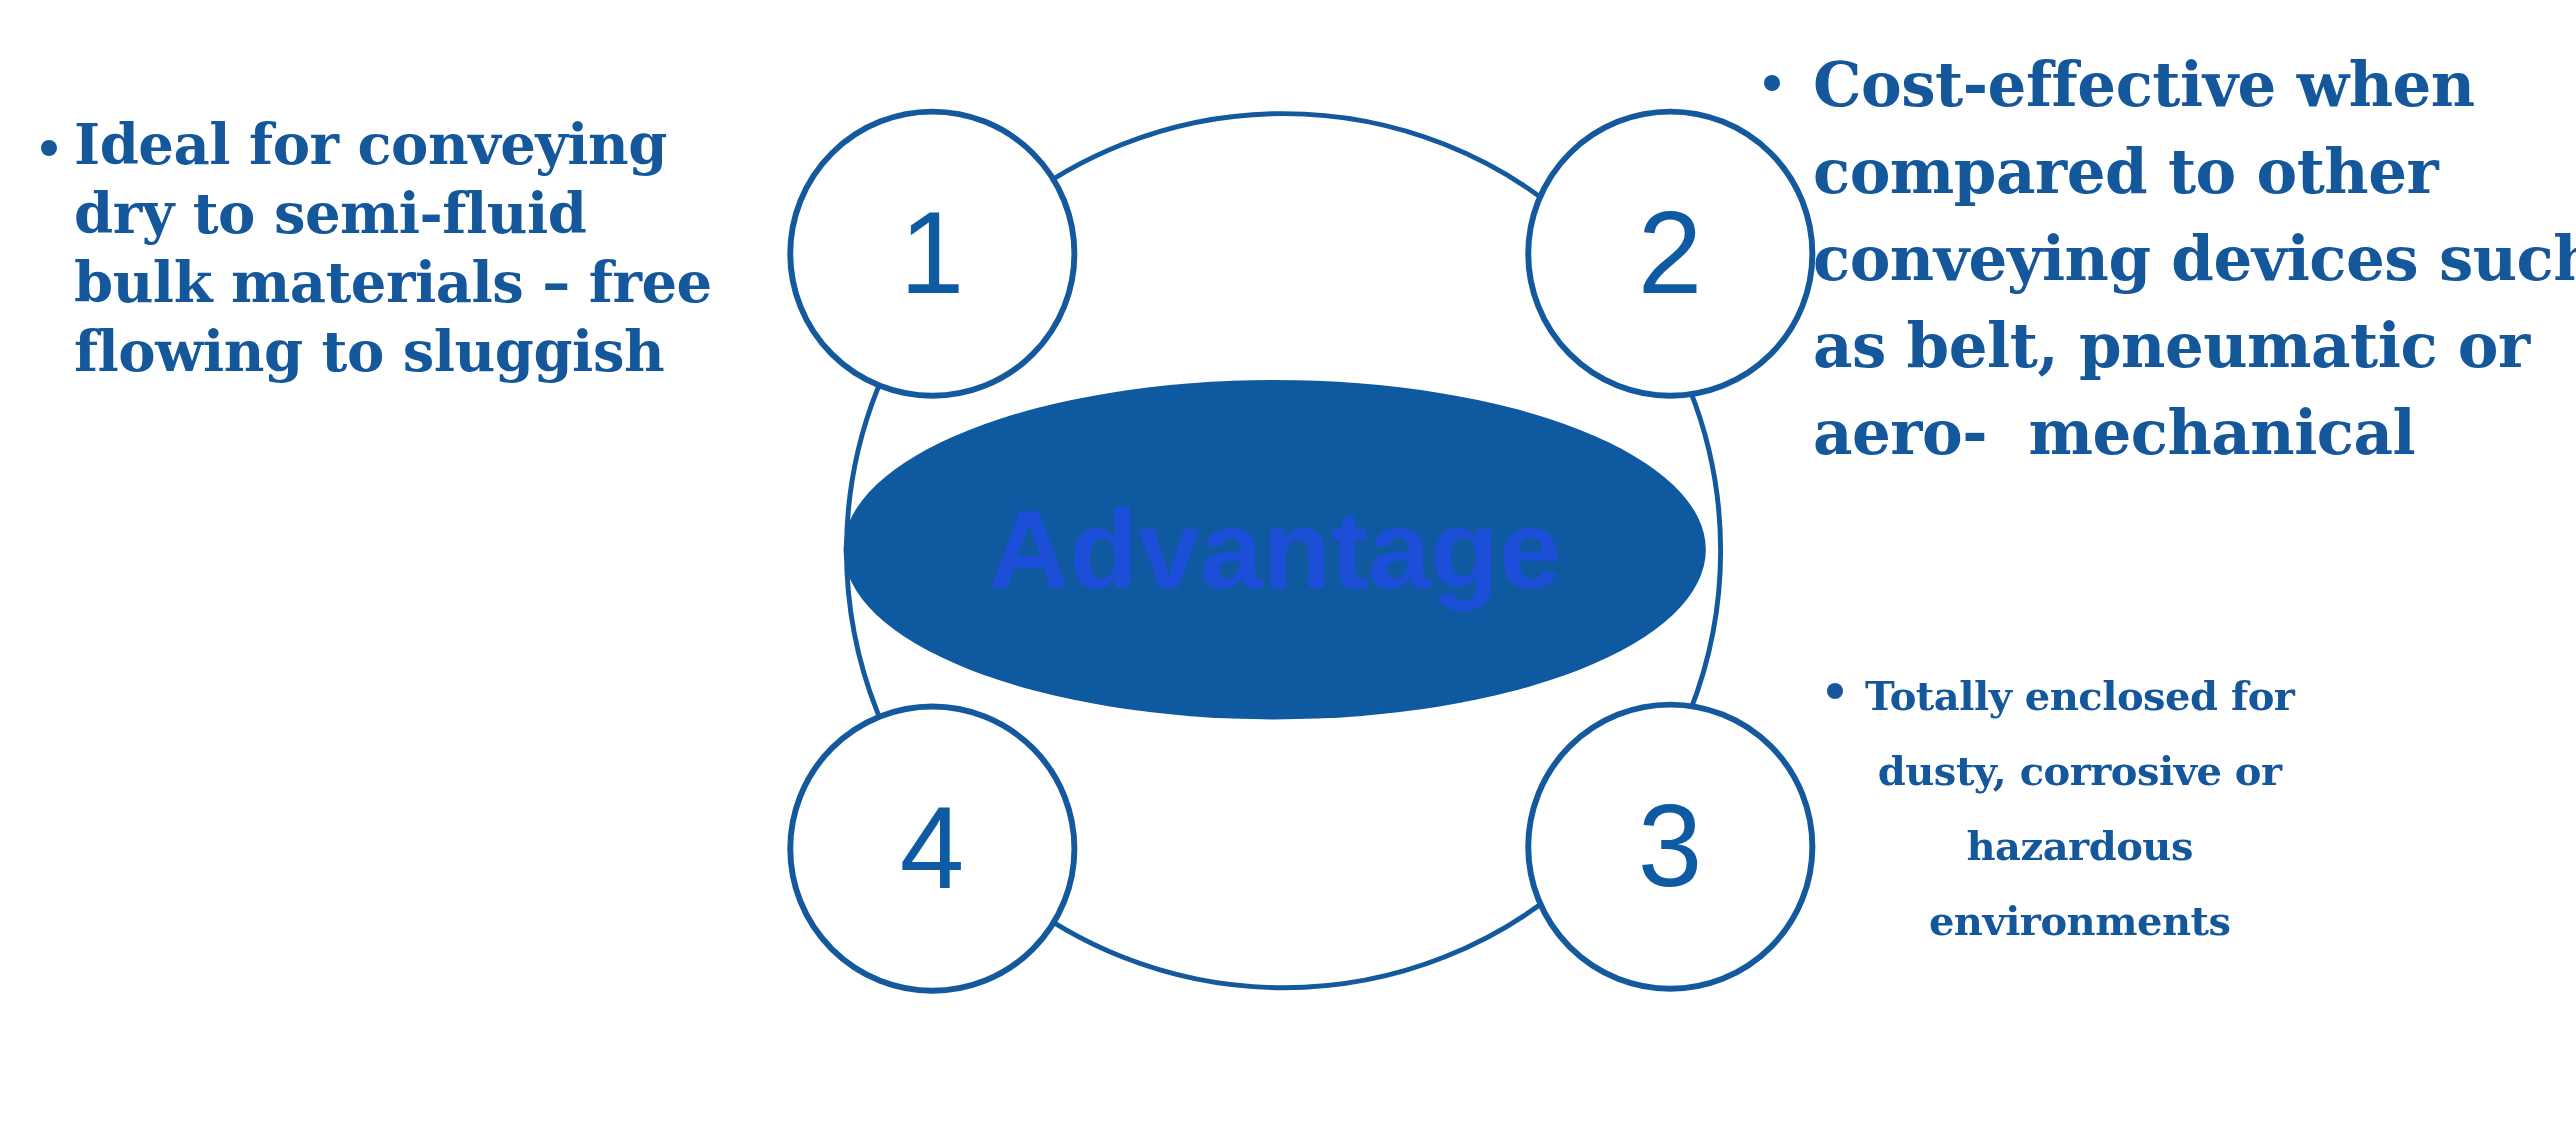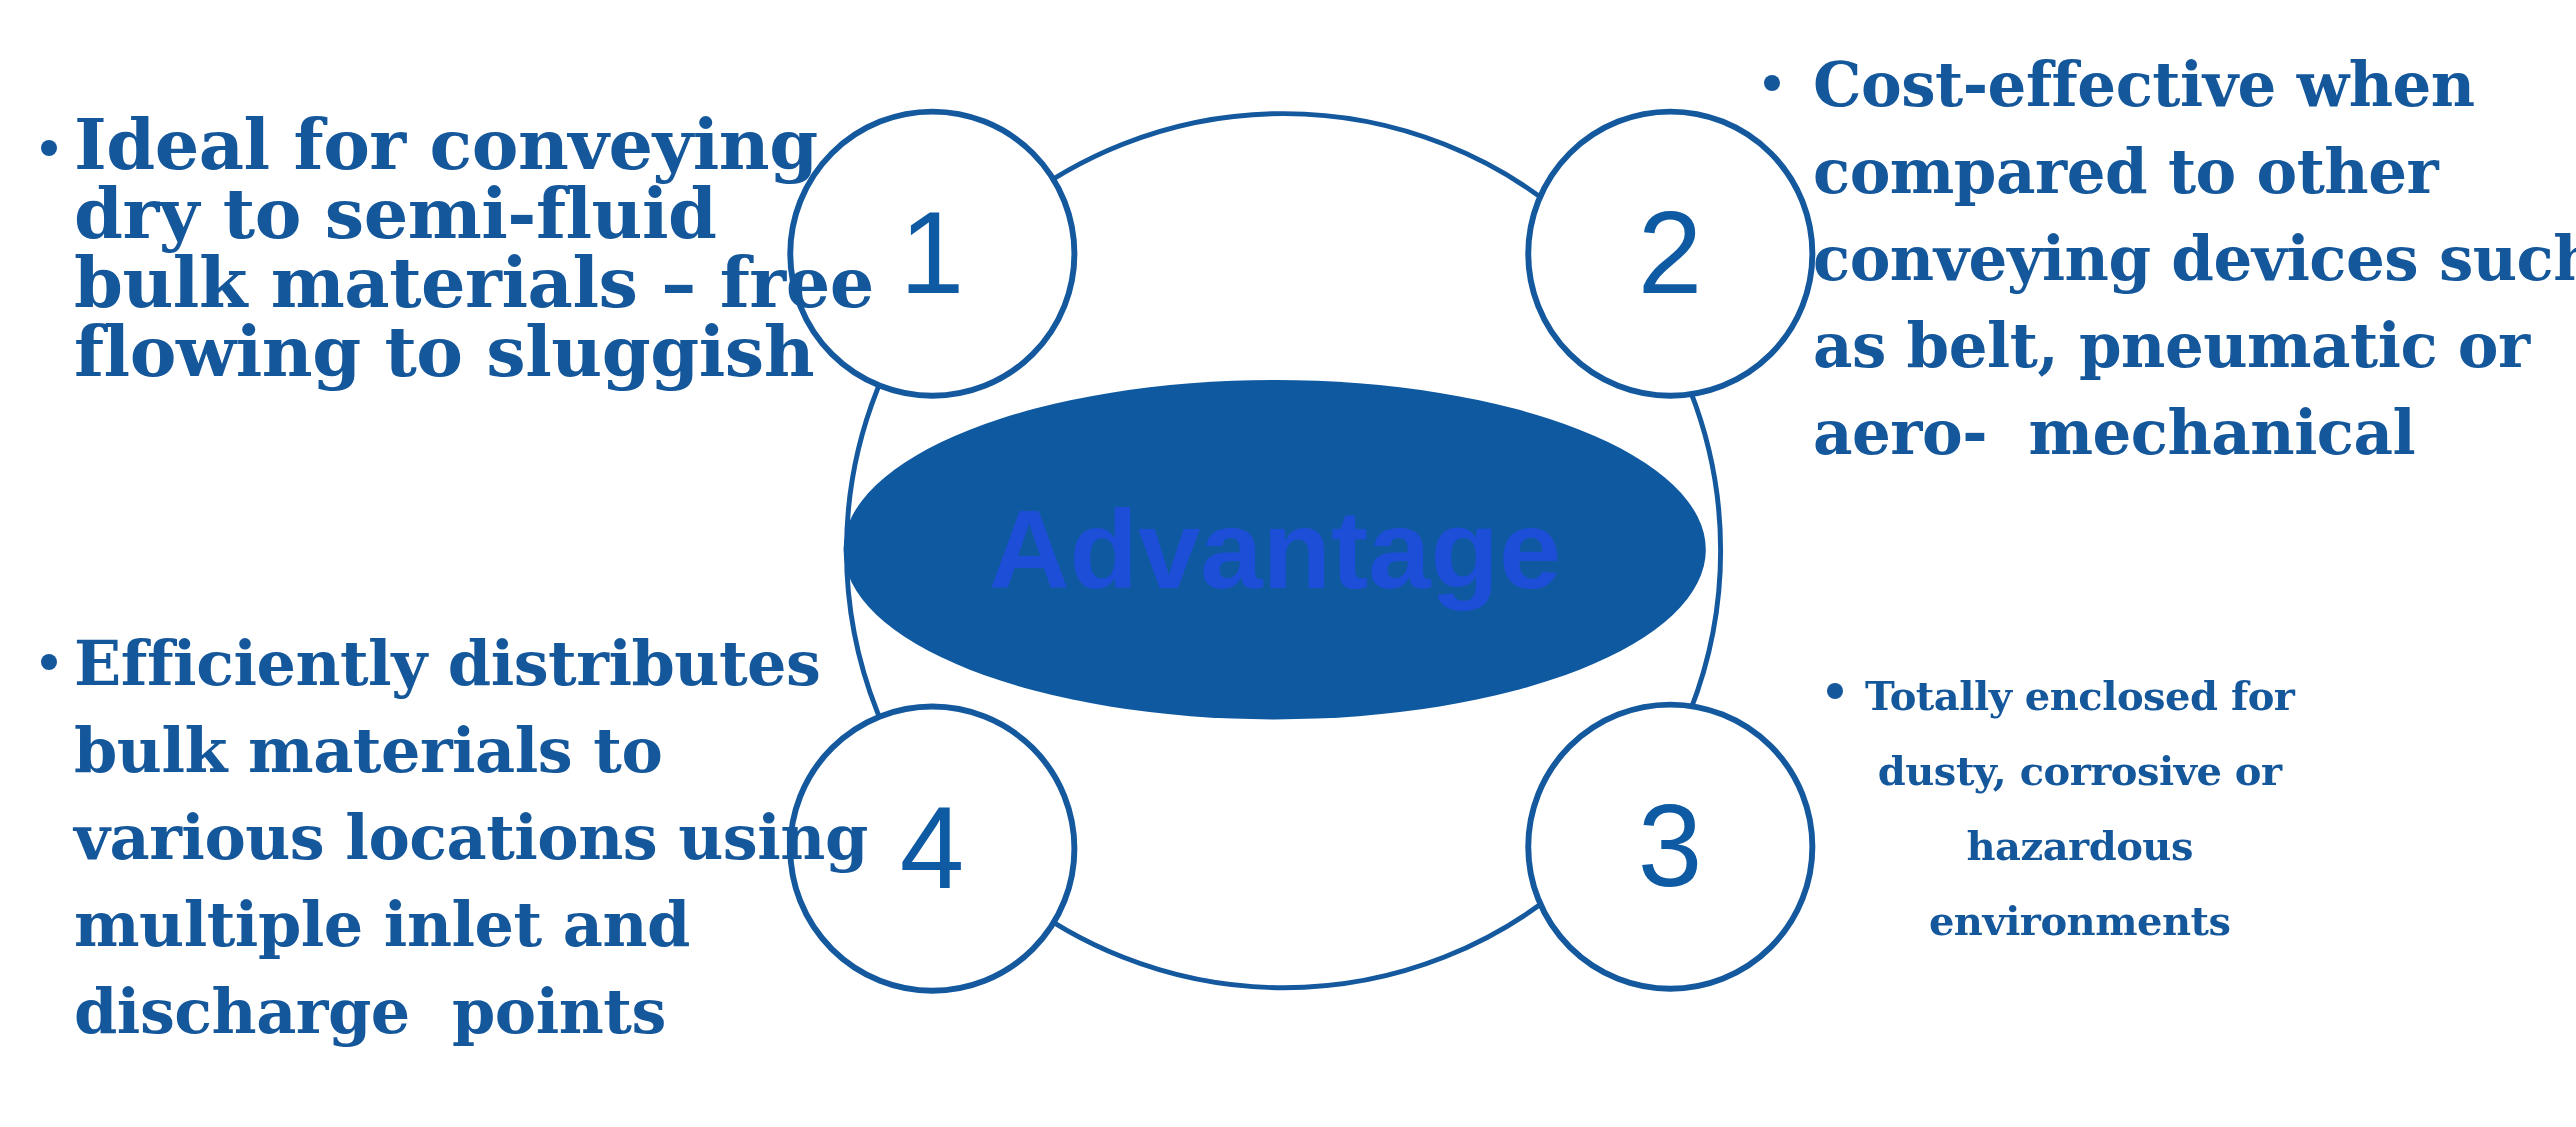--- a/index.html
+++ b/index.html
@@ -49,21 +49,21 @@
     flex: 0 0 auto;
     width: 16px; height: 16px;
     border-radius: 50%;
     background: #15579B;
   }
   .bullet .txt {
     white-space: pre;
     letter-spacing: -0.5px;
   }
   .b1 { left: 41px;  top: 110px; }
-  .b1 .txt { font-size: 70px; line-height: 69px; }
+  .b1 .txt { font-size: 56px; line-height: 69px; }
   .b1 .dot { margin-top: 30px; margin-right: 17px; }
 
   .b2 { left: 1764px; top: 41px; }
   .b2 .txt { font-size: 61px; line-height: 87px; }
   .b2 .dot { margin-top: 34px; margin-right: 33px; }
 
   .b3 { left: 1827px; top: 658px; }
   .b3 .txt { font-size: 40px; line-height: 75px; text-align: center; }
   .b3 .dot { margin-top: 25px; margin-right: 22px; }
 
@@ -110,23 +110,15 @@
   </div>
 
   <div class="bullet b3">
     <span class="dot"></span>
     <div class="txt">Totally enclosed for
 dusty, corrosive or
 hazardous
 environments</div>
   </div>
 
-  <div class="bullet b4">
-    <span class="dot"></span>
-    <div class="txt">Efficiently distributes
-bulk materials to
-various locations using
-multiple inlet and
-discharge  points</div>
-  </div>
 
 </div>
 
 
 </body></html>

